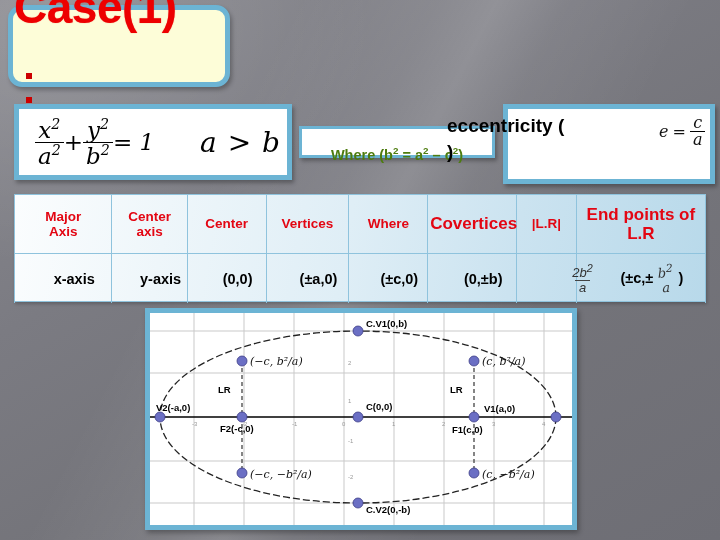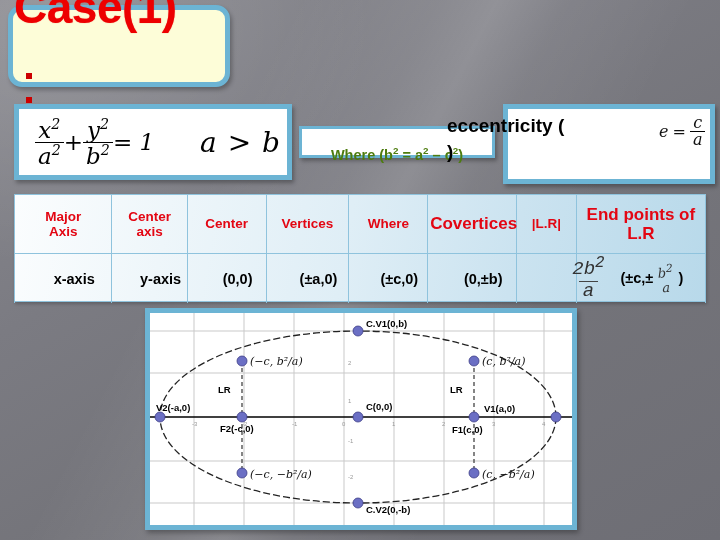--- a/index.html
+++ b/index.html
@@ -213,24 +213,24 @@
     color: #000000;
     font-size: 14.5px;
     font-weight: bold;
     padding-left: 24px;
   }
   .cell-frac {
     display: inline-flex;
     flex-direction: column;
     align-items: center;
     line-height: 1.05;
-    font-family: Liberation Mono, monospace;
+    font-family: Liberation Sans, sans-serif;
     font-style: italic;
     font-weight: normal;
-    font-size: 19px;
+    font-size: 13px;
     color: #333;
     vertical-align: middle;
     margin-left: 27px;
   }
   .cell-frac .num { padding: 0 4px; }
   .cell-frac .den { padding: 0 4px; border-top: 1.3px solid #444; }
   .lr-end {
     display: inline-flex;
     align-items: center;
     gap: 2px;

